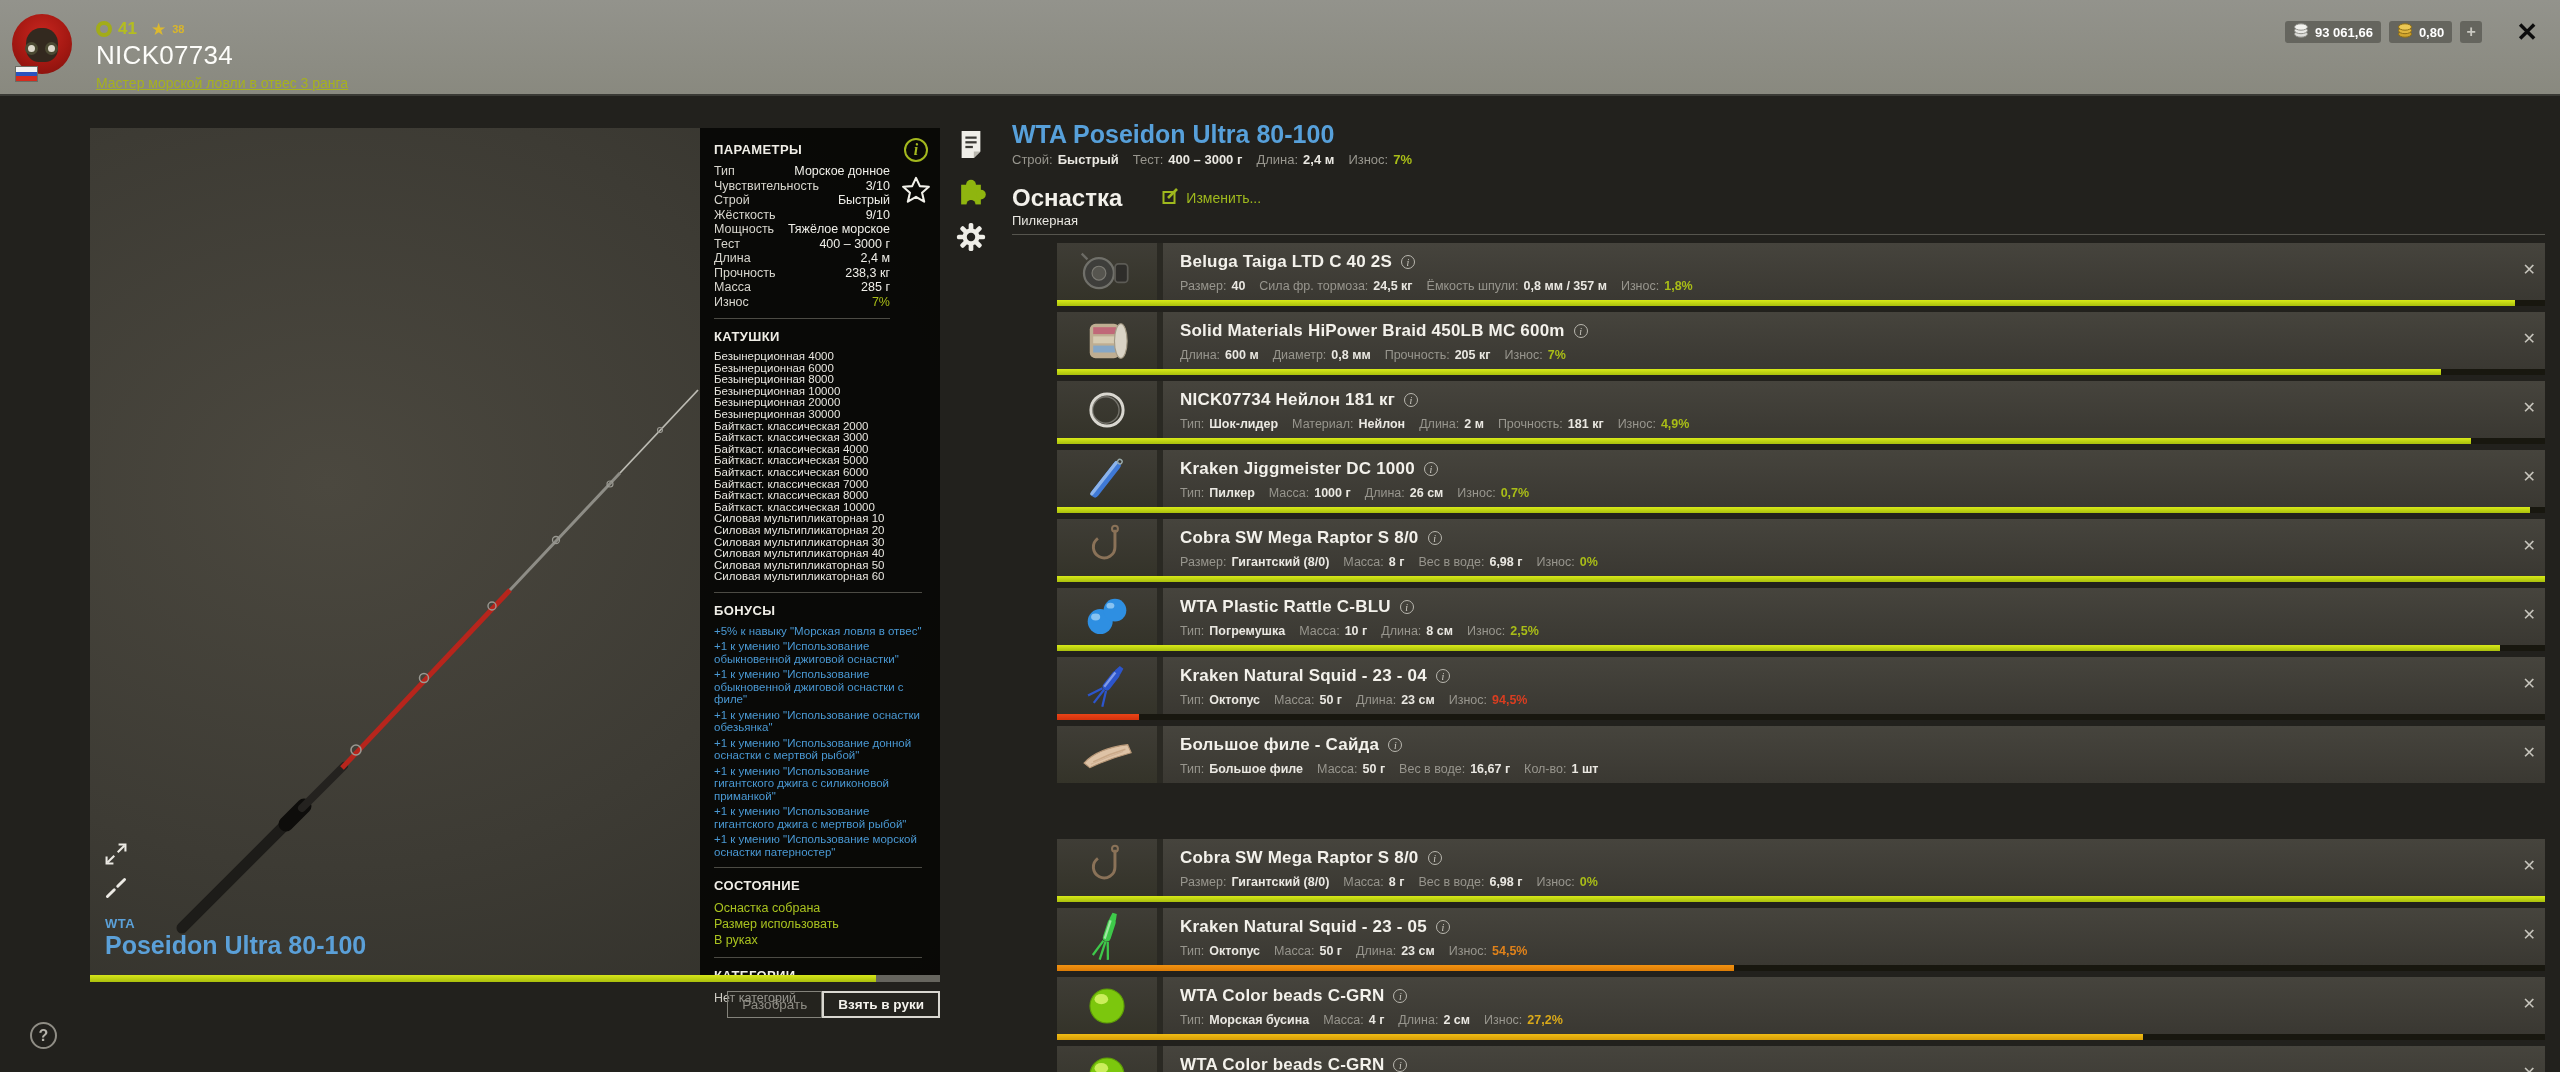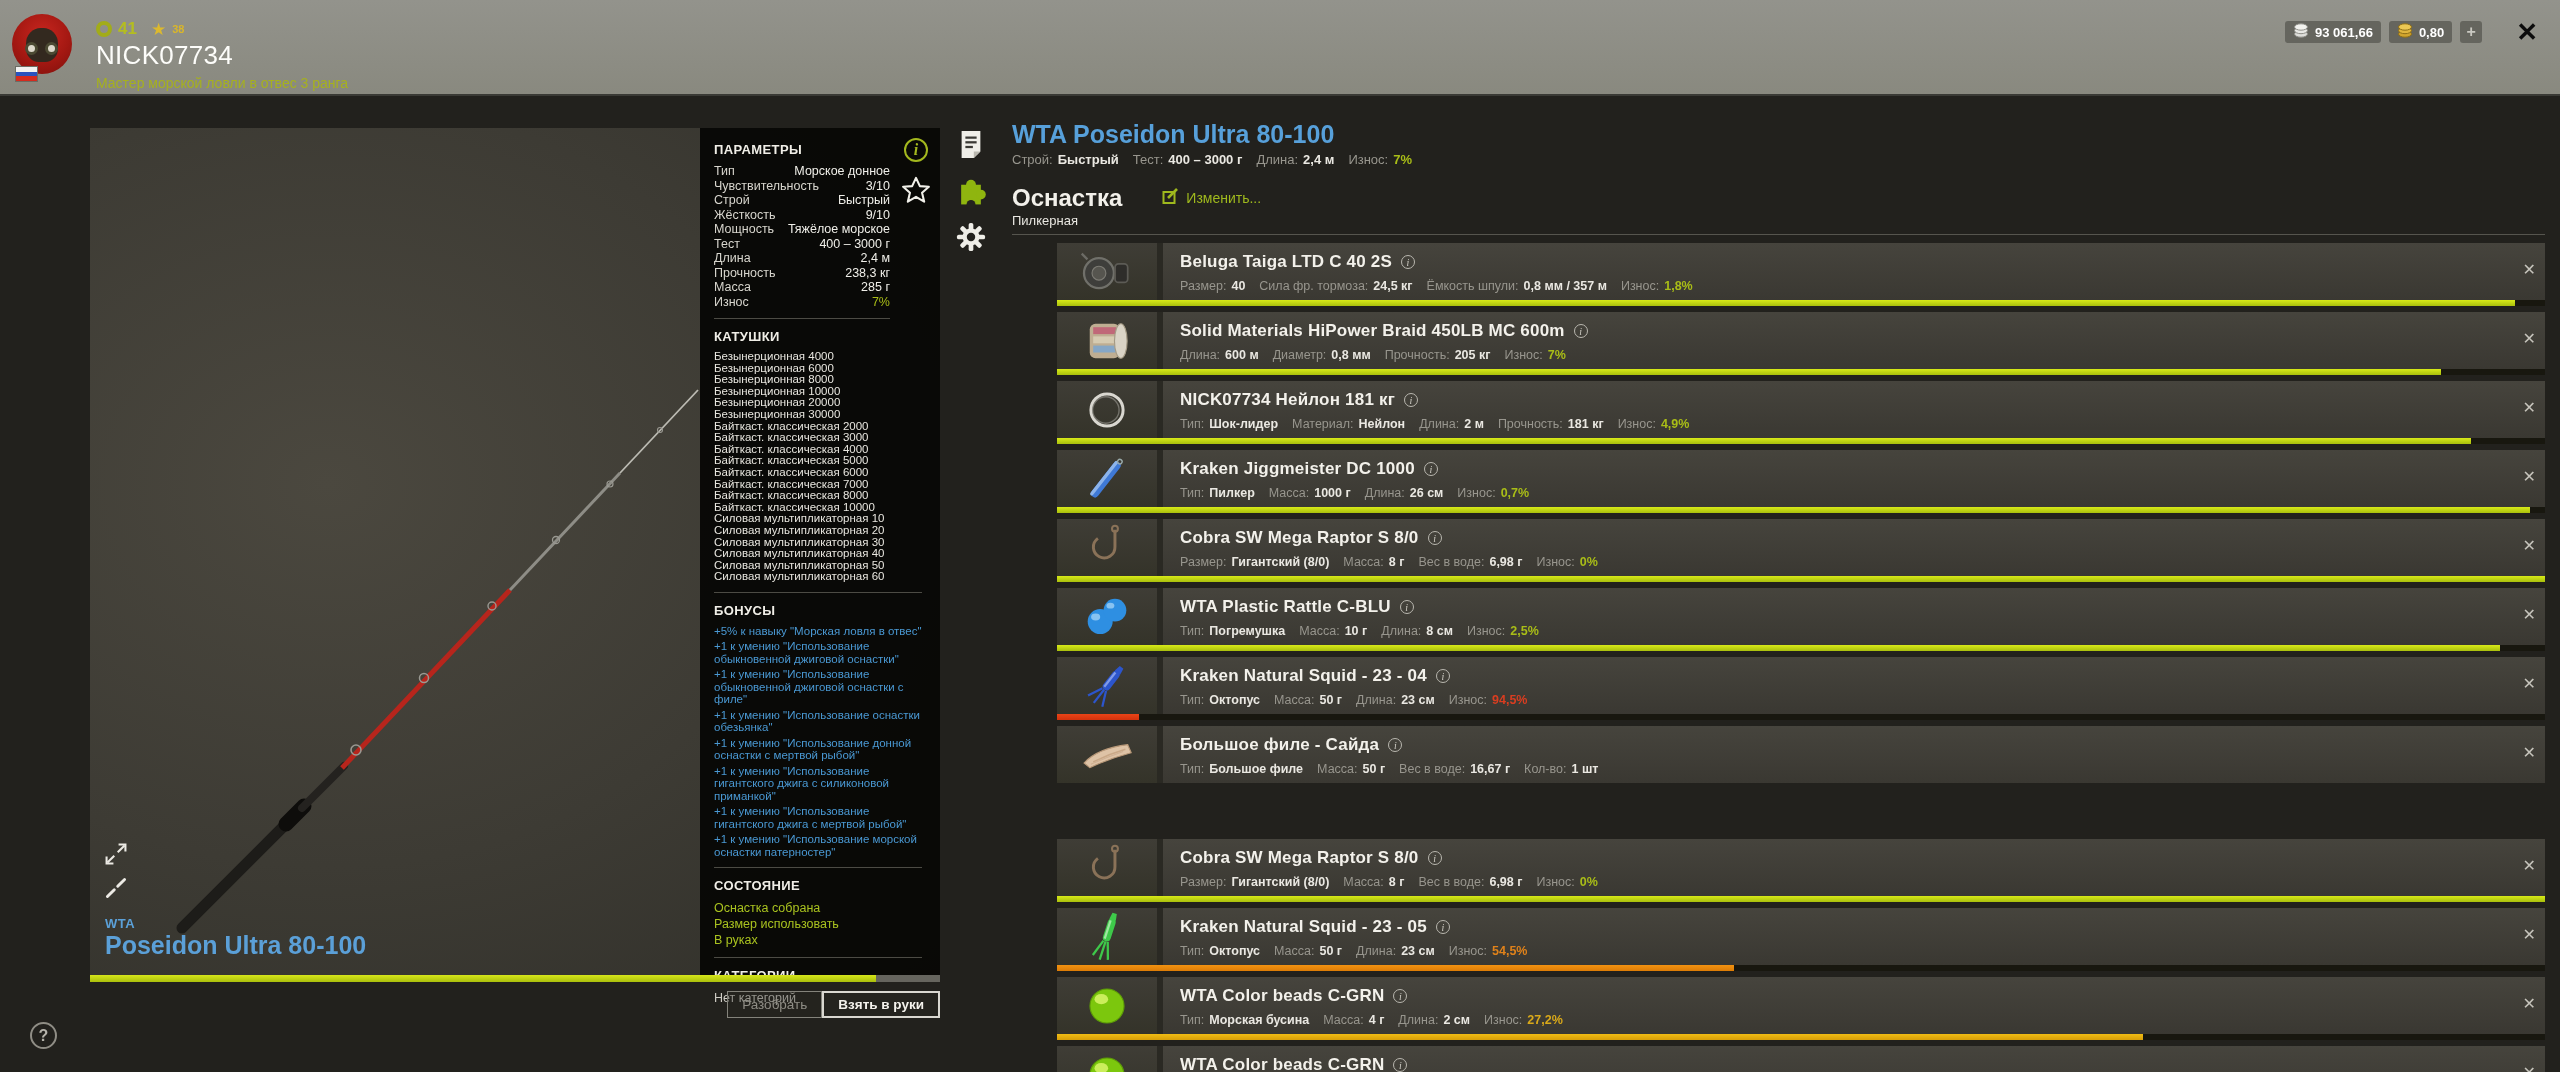--- a/index.html
+++ b/index.html
@@ -14,21 +14,21 @@
   .flag{position:absolute;left:15px;top:66px;width:21px;height:14px;border:1px solid #6c6c64;}
   .flag div{height:33.33%}
   .flag .w{background:#f2f2f0}.flag .b{background:#2a52be}.flag .r{background:#d52b1e}
   .user-block{position:absolute;left:96px;top:20px;}
   .level-row{display:flex;align-items:center;gap:6px;height:18px;}
   .ring-icon{width:11px;height:11px;border:4px solid #a2ac19;border-radius:50%;box-sizing:content-box;width:8px;height:8px;}
   .level-num{color:#b4bd20;font-size:17px;font-weight:bold;}
   .star-glyph{color:#dcb92e;font-size:17px;margin-left:8px;}
   .star-num{color:#d9b62a;font-size:11px;font-weight:bold;}
   .username{color:#fdfdfa;font-size:26px;margin-top:2px;letter-spacing:.3px;}
-  .user-subtitle{color:#a6b11e;font-size:14px;margin-top:4px;}
+  .user-subtitle{color:#a6b11e;font-size:14px;margin-top:4px;text-decoration:underline;}
   .topbar-right{position:absolute;right:22px;top:21px;display:flex;align-items:center;gap:8px;height:22px;}
   .cur-badge{display:flex;align-items:center;gap:6px;background:#65655e;border-radius:3px;height:22px;padding:0 8px;color:#fff;font-size:13px;font-weight:bold;}
   .plus-badge{background:#65655e;border-radius:3px;height:22px;width:22px;color:#c9c8c1;font-size:16px;font-weight:bold;display:flex;align-items:center;justify-content:center;border:none;cursor:pointer;}
   .close-x{background:none;border:none;color:#0c0c0c;font-size:26px;font-weight:bold;line-height:22px;margin-left:26px;cursor:pointer;padding:0;}
 
   
   .rod-panel{position:absolute;left:90px;top:128px;width:850px;height:847px;background:radial-gradient(ellipse at 28% 42%,#4b483f 0%,#3d3b34 55%,#302f29 100%);}
   .rod-svg{position:absolute;left:0;top:0;}
   .panel-icon{position:absolute;left:14px;background:none;border:none;padding:0;cursor:pointer;}
   .panel-icon.expand{top:714px;}

